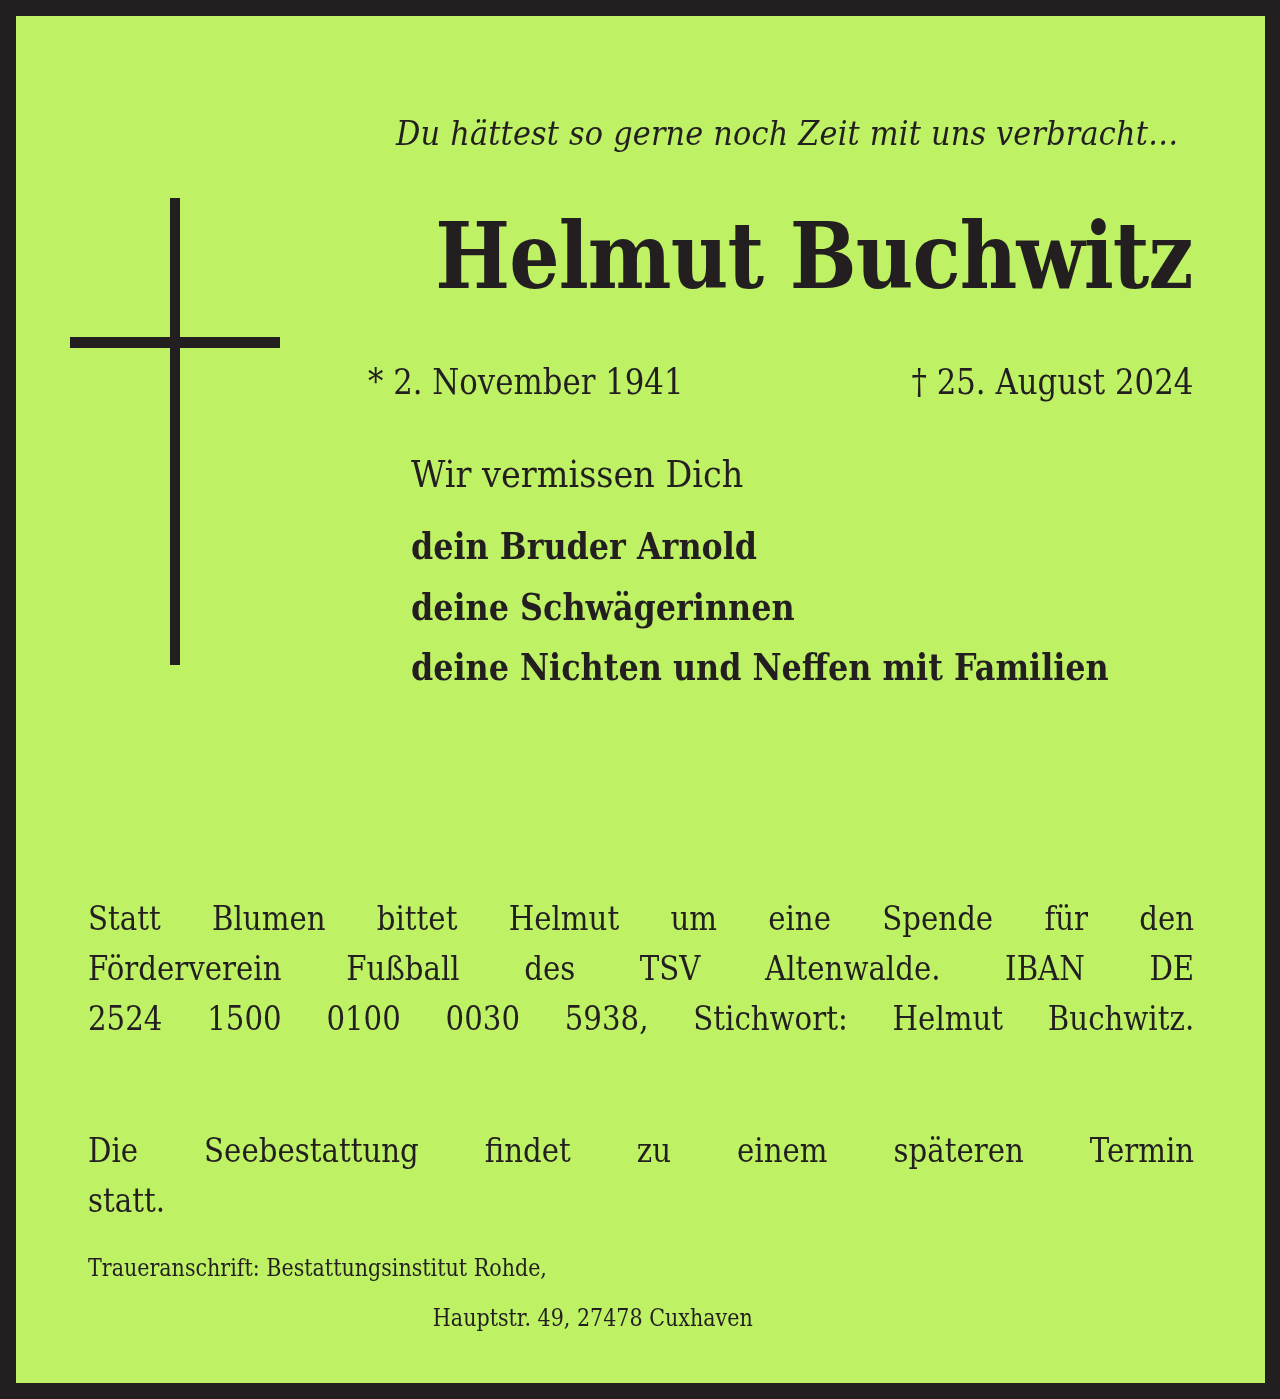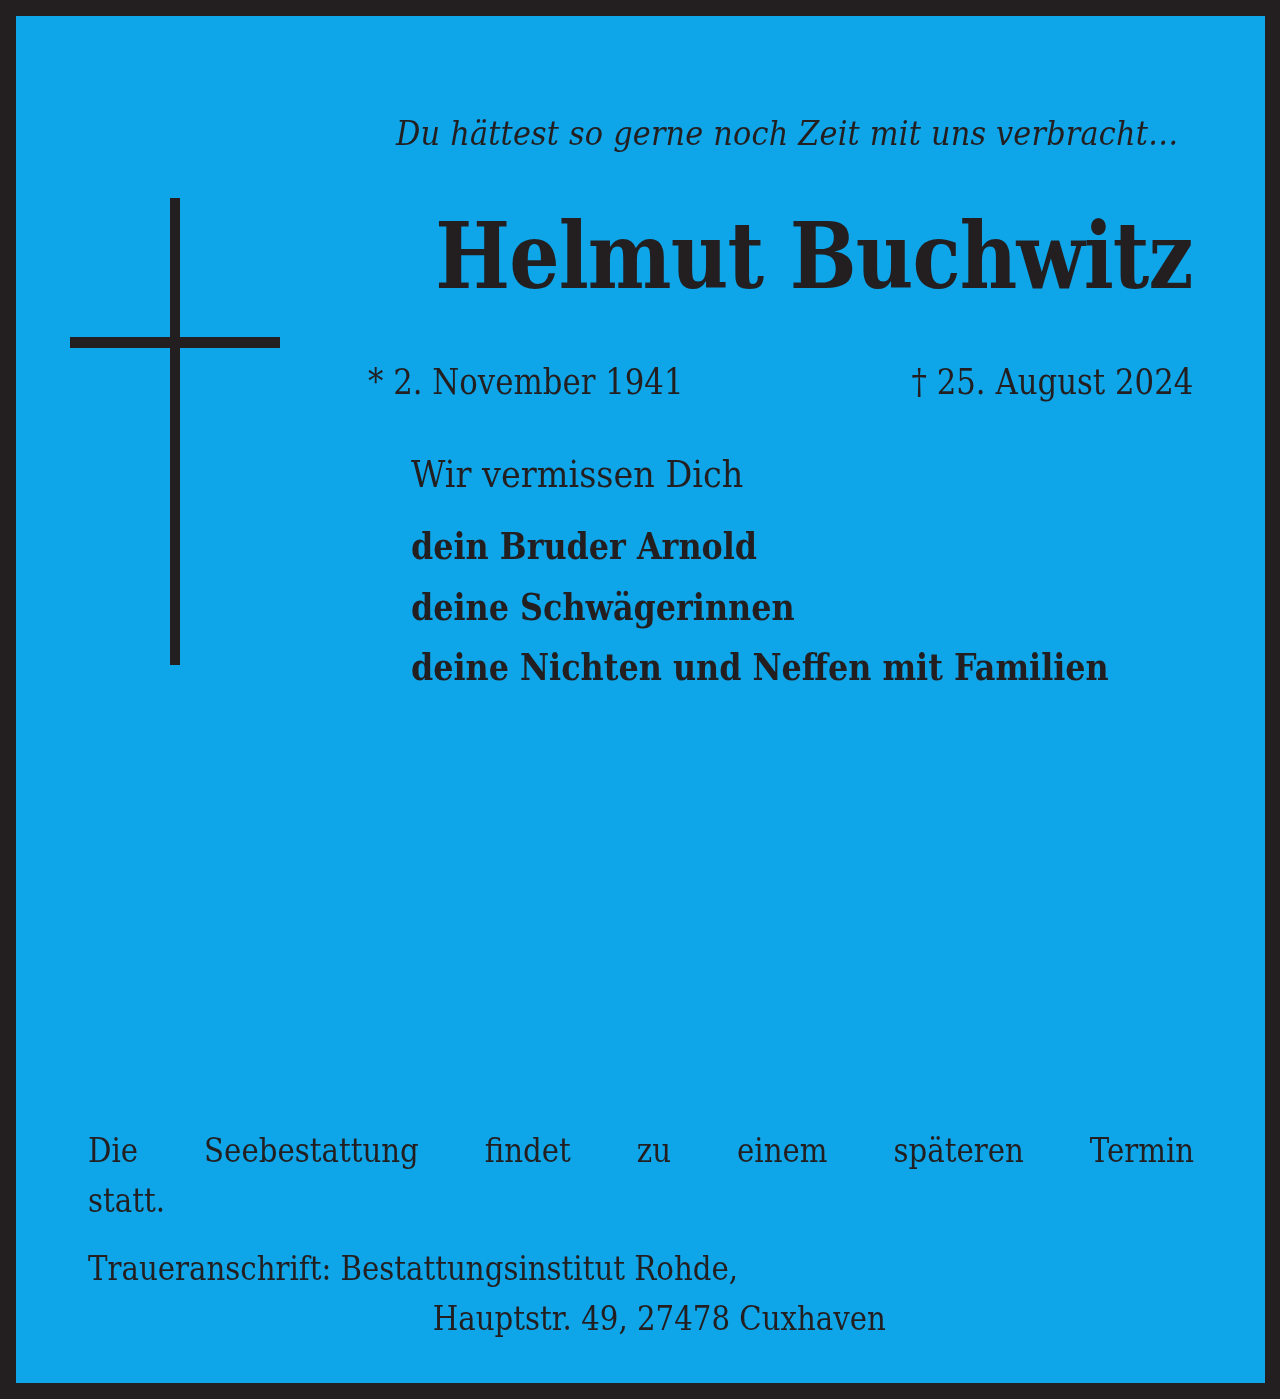--- a/index.html
+++ b/index.html
@@ -1,34 +1,34 @@
 <!DOCTYPE html>
 <html><head>
 <meta charset="utf-8">
 <style>
   html, body { margin:0; padding:0; }
   body { width:1280px; height:1399px; background:#231f20; position:relative; overflow:hidden; }
-  .card { position:absolute; left:16px; top:16px; width:1249px; height:1367px; background:#0ea5e9; }
+  .card { position:absolute; left:16px; top:16px; width:1249px; height:1367px; background:#bef264; }
   .abs { position:absolute; margin:0; color:#231f20; font-family:"DejaVu Serif","Liberation Serif",serif; white-space:nowrap; }
   .motto { right:86px; top:98px; font-size:33px; font-style:italic; letter-spacing:0.2px; transform:scaleX(0.92); transform-origin:right center; }
   .name { right:72px; top:186px; font-size:92px; font-weight:bold; letter-spacing:-1px; transform:scaleX(0.86); transform-origin:right center; }
   .dates { left:352px; right:72px; top:346px; font-size:35px; display:flex; justify-content:space-between; }
   .dates span { display:inline-block; transform:scaleX(0.88); }
   .dates .born { transform-origin:left center; }
   .dates .died { transform-origin:right center; }
   .cross-v { position:absolute; left:154px; top:182px; width:10px; height:467px; background:#231f20; }
   .cross-h { position:absolute; left:54px; top:321px; width:210px; height:11px; background:#231f20; }
   .miss { left:395px; top:436px; font-size:38px; transform:scaleX(0.88); transform-origin:left center; }
   .family { left:395px; font-size:37px; font-weight:bold; transform:scaleX(0.86); transform-origin:left center; }
   .f1 { top:508px; } .f2 { top:569px; } .f3 { top:629px; }
   .para { position:absolute; left:72px; width:1106px; margin:0; color:#231f20; font-family:"DejaVu Serif","Liberation Serif",serif; font-size:34px; line-height:50px; }
   .para .ln { display:block; white-space:nowrap; text-align:justify; text-align-last:justify; transform:scaleX(0.86); transform-origin:left center; width:116.3%; }
   .para .ln.last { text-align-last:left; }
   .p1 { top:728px; } .p2 { top:877px; } .p3 { top:1077px;margin-top:32px; }
-  .addr { position:absolute; left:72px; top:1227px; color:#231f20; font-family:"DejaVu Serif","Liberation Serif",serif; font-size:34px; line-height:50px; }
+  .addr { position:absolute; left:72px; top:1227px; color:#231f20; font-family:"DejaVu Serif","Liberation Serif",serif; font-size:24px; line-height:50px; }
   .addr .row { display:block; white-space:nowrap; transform:scaleX(0.86); transform-origin:left center; }
   .addr .indent { padding-left:401px; }
 </style>
 </head>
 <body>
 
 <div class="card">
   <p class="abs motto">Du hättest so gerne noch Zeit mit uns verbracht…</p>
   <h1 class="abs name">Helmut Buchwitz</h1>
 
@@ -41,20 +41,25 @@
     <span class="born">* 2. November 1941</span>
     <span class="died">† 25. August 2024</span>
   </div>
 
   <p class="abs miss">Wir vermissen Dich</p>
   <p class="abs family f1">dein Bruder Arnold</p>
   <p class="abs family f2">deine Schwägerinnen</p>
   <p class="abs family f3">deine Nichten und Neffen mit Familien</p>
 
 
+  <div class="para p2">
+    <span class="ln">Statt Blumen bittet Helmut um eine Spende für den</span>
+    <span class="ln">Förderverein Fußball des TSV Altenwalde. IBAN DE</span>
+    <span class="ln">2524 1500 0100 0030 5938, Stichwort: Helmut Buchwitz.</span>
+  </div>
 
   <div class="para p3">
     <span class="ln">Die Seebestattung findet zu einem späteren Termin</span>
     <span class="ln last">statt.</span>
   </div>
 
   <div class="addr">
     <span class="row"><span>Traueranschrift:</span> <span>Bestattungsinstitut Rohde,</span></span>
     <span class="row indent">Hauptstr. 49, 27478 Cuxhaven</span>
   </div>

